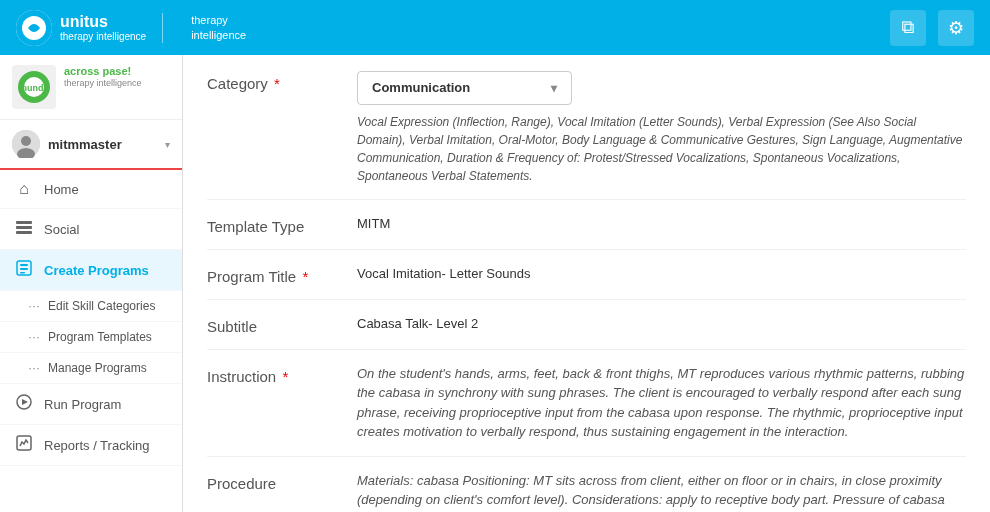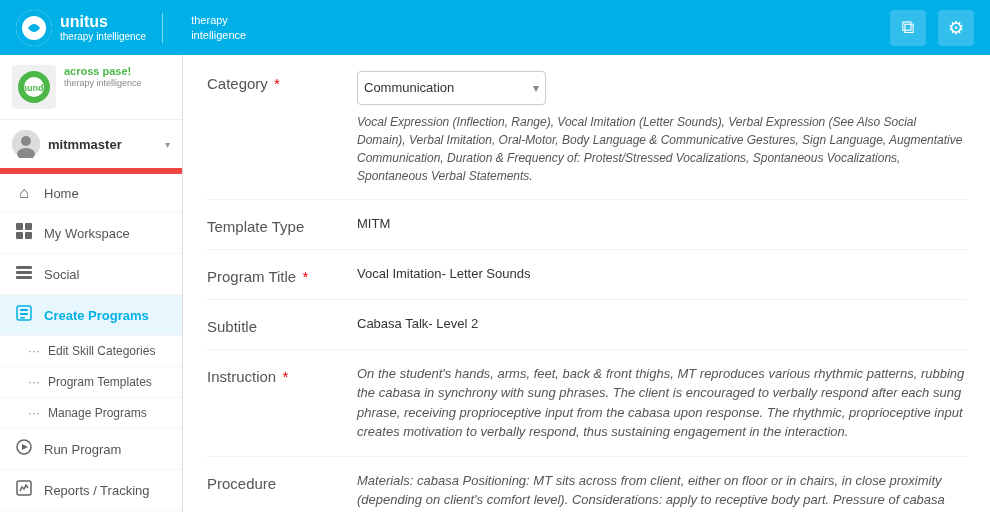--- a/index.html
+++ b/index.html
@@ -90,21 +90,21 @@
     }
     .sidebar-brand {
       padding: 10px 12px;
       border-bottom: 1px solid #eee;
       display: flex;
       align-items: flex-start;
       gap: 8px;
     }
     .sidebar-user {
       padding: 10px 12px;
-      border-bottom: 6px solid #ef4444;
+      border-bottom: 2px solid #ef4444;
       display: flex;
       align-items: center;
       gap: 8px;
       cursor: pointer;
     }
     .avatar {
       width: 28px;
       height: 28px;
       border-radius: 50%;
       background: #ccc;
@@ -182,25 +182,26 @@
     .field-value.italic-gray {
       color: #555;
       font-style: italic;
     }
 
     .category-select {
       display: flex;
       align-items: center;
       border: 1px solid #ccc;
       border-radius: 4px;
-      padding: 6px 6px;
-      width: 189px;
+      padding: 6px 14px;
+      width: 215px;
       justify-content: space-between;
       cursor: pointer;
       background: white;
+      font-weight: bold;
     }
     .category-select .select-arrow { color: #888; font-size: 12px; }
 
     .description-text {
       font-size: 12px;
       color: #555;
       font-style: italic;
       line-height: 1.5;
       margin-top: 8px;
     }
@@ -265,31 +266,20 @@
     </div>
 
     <div class="sidebar-nav">
       <div class="nav-item">
         <span class="nav-icon">⌂</span>
         <span>Home</span>
       </div>
       <div class="nav-item">
         <span class="nav-icon">
           <svg width="16" height="16" viewBox="0 0 16 16">
-              <rect x="0" y="0" width="7" height="7" rx="1" fill="#666"></rect>
-              <rect x="9" y="0" width="7" height="7" rx="1" fill="#666"></rect>
-              <rect x="0" y="9" width="7" height="7" rx="1" fill="#666"></rect>
-              <rect x="9" y="9" width="7" height="7" rx="1" fill="#666"></rect>
-            </svg>
-        </span>
-        <span>My Workspace</span>
-      </div>
-      <div class="nav-item">
-        <span class="nav-icon">
-          <svg width="16" height="16" viewBox="0 0 16 16">
               <rect x="0" y="2" width="16" height="3" rx="1" fill="#666"></rect>
               <rect x="0" y="7" width="16" height="3" rx="1" fill="#666"></rect>
               <rect x="0" y="12" width="16" height="3" rx="1" fill="#666"></rect>
             </svg>
         </span>
         <span>Social</span>
       </div>
       <div class="nav-item active">
         <span class="nav-icon">
           <svg width="16" height="16" viewBox="0 0 16 16">

